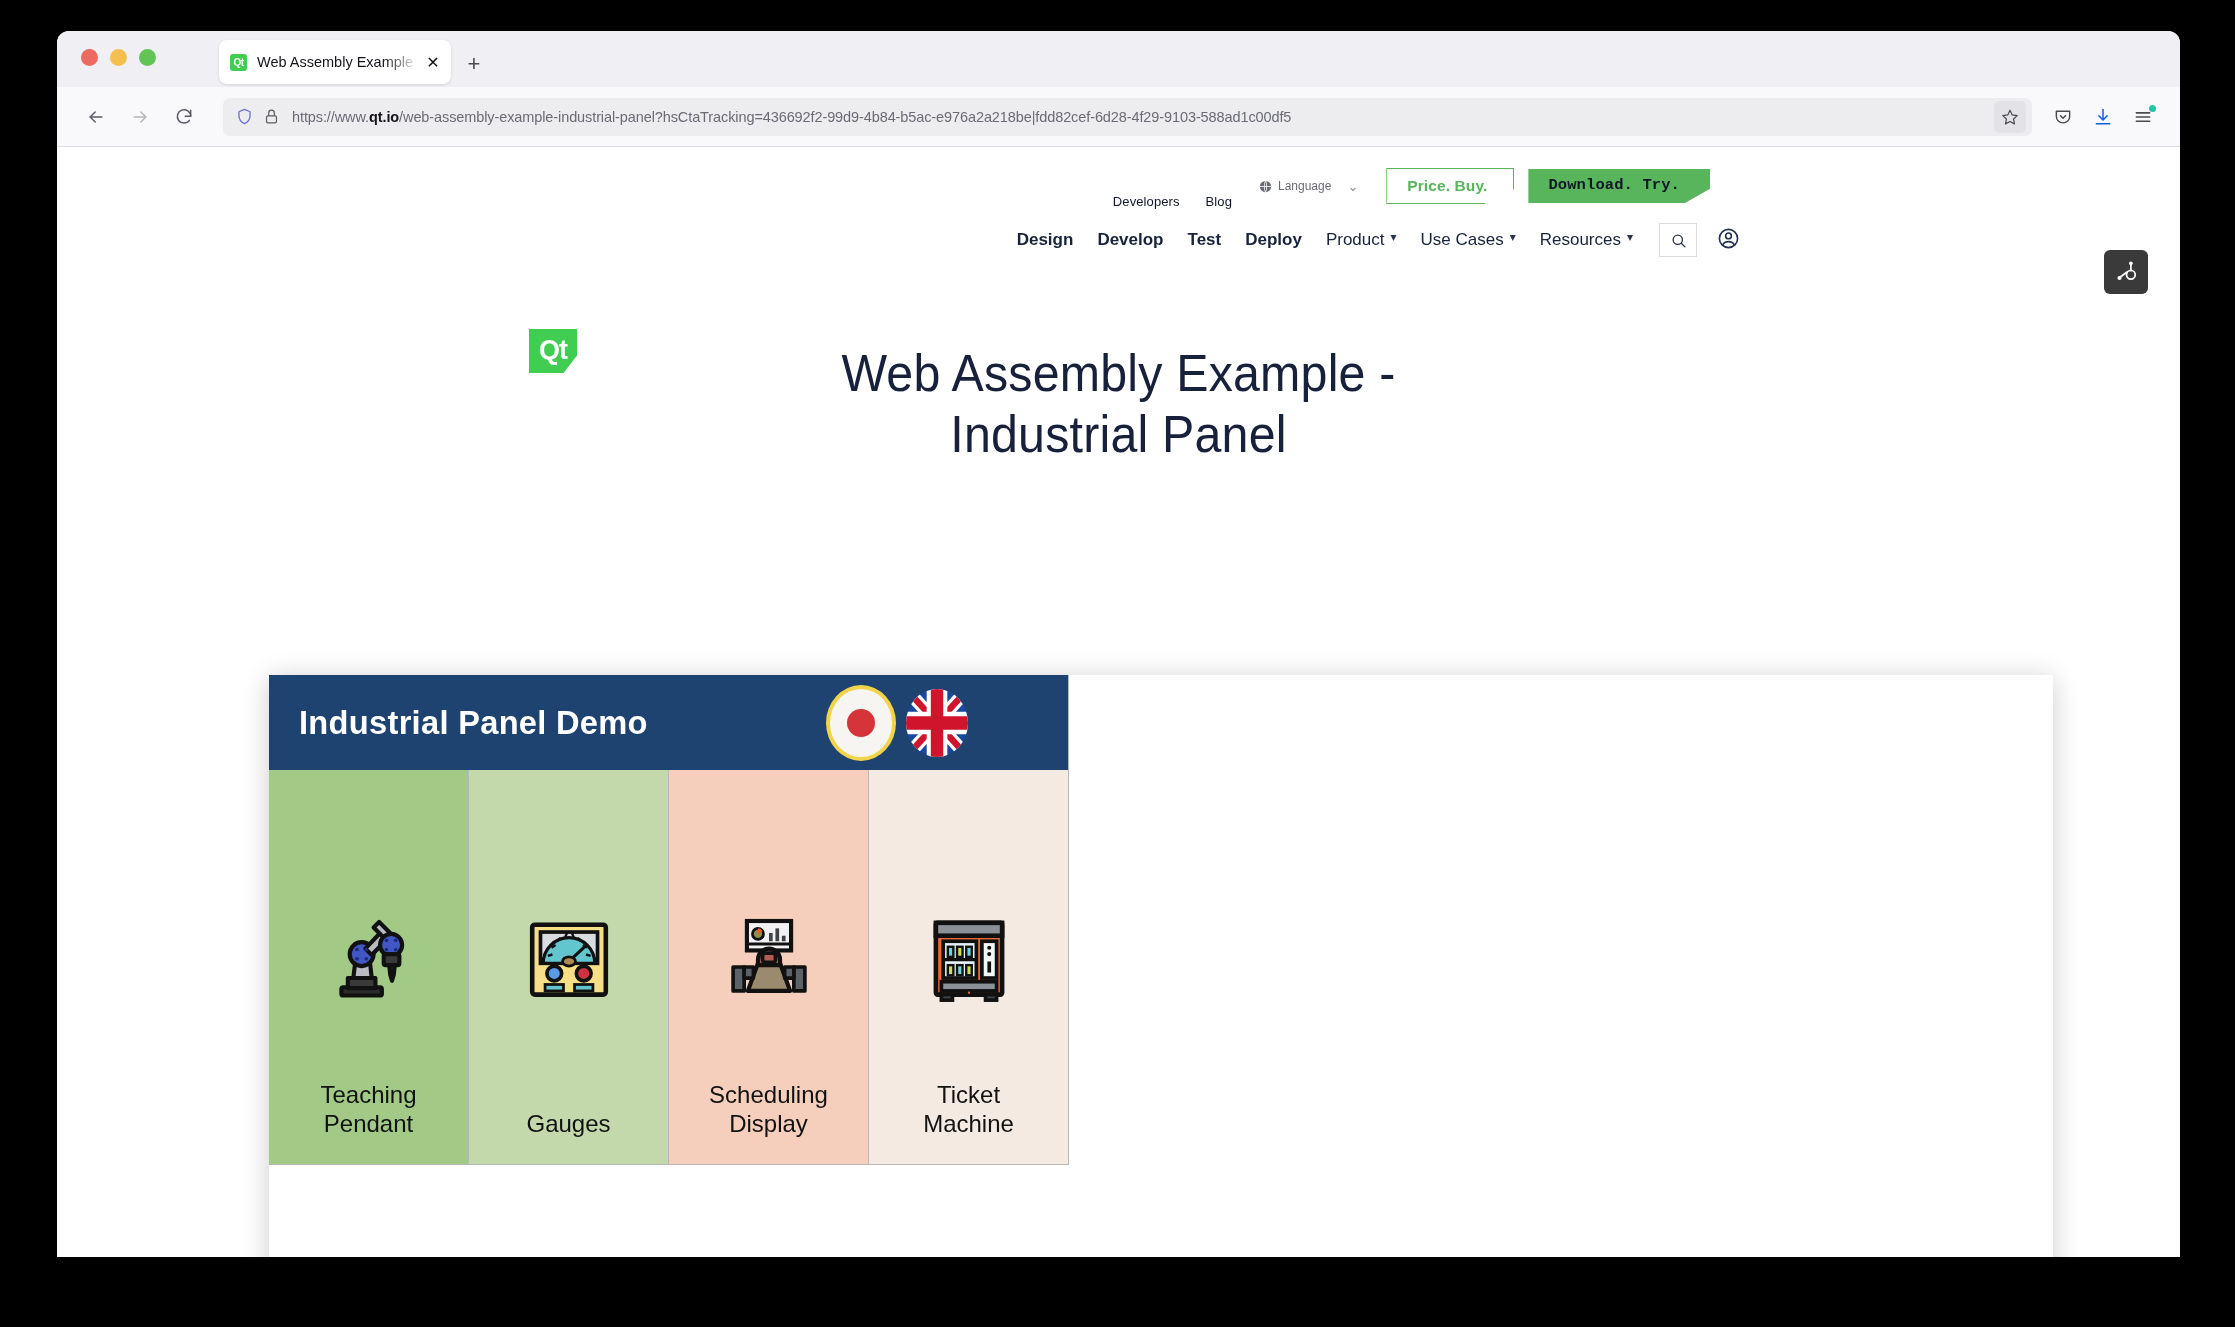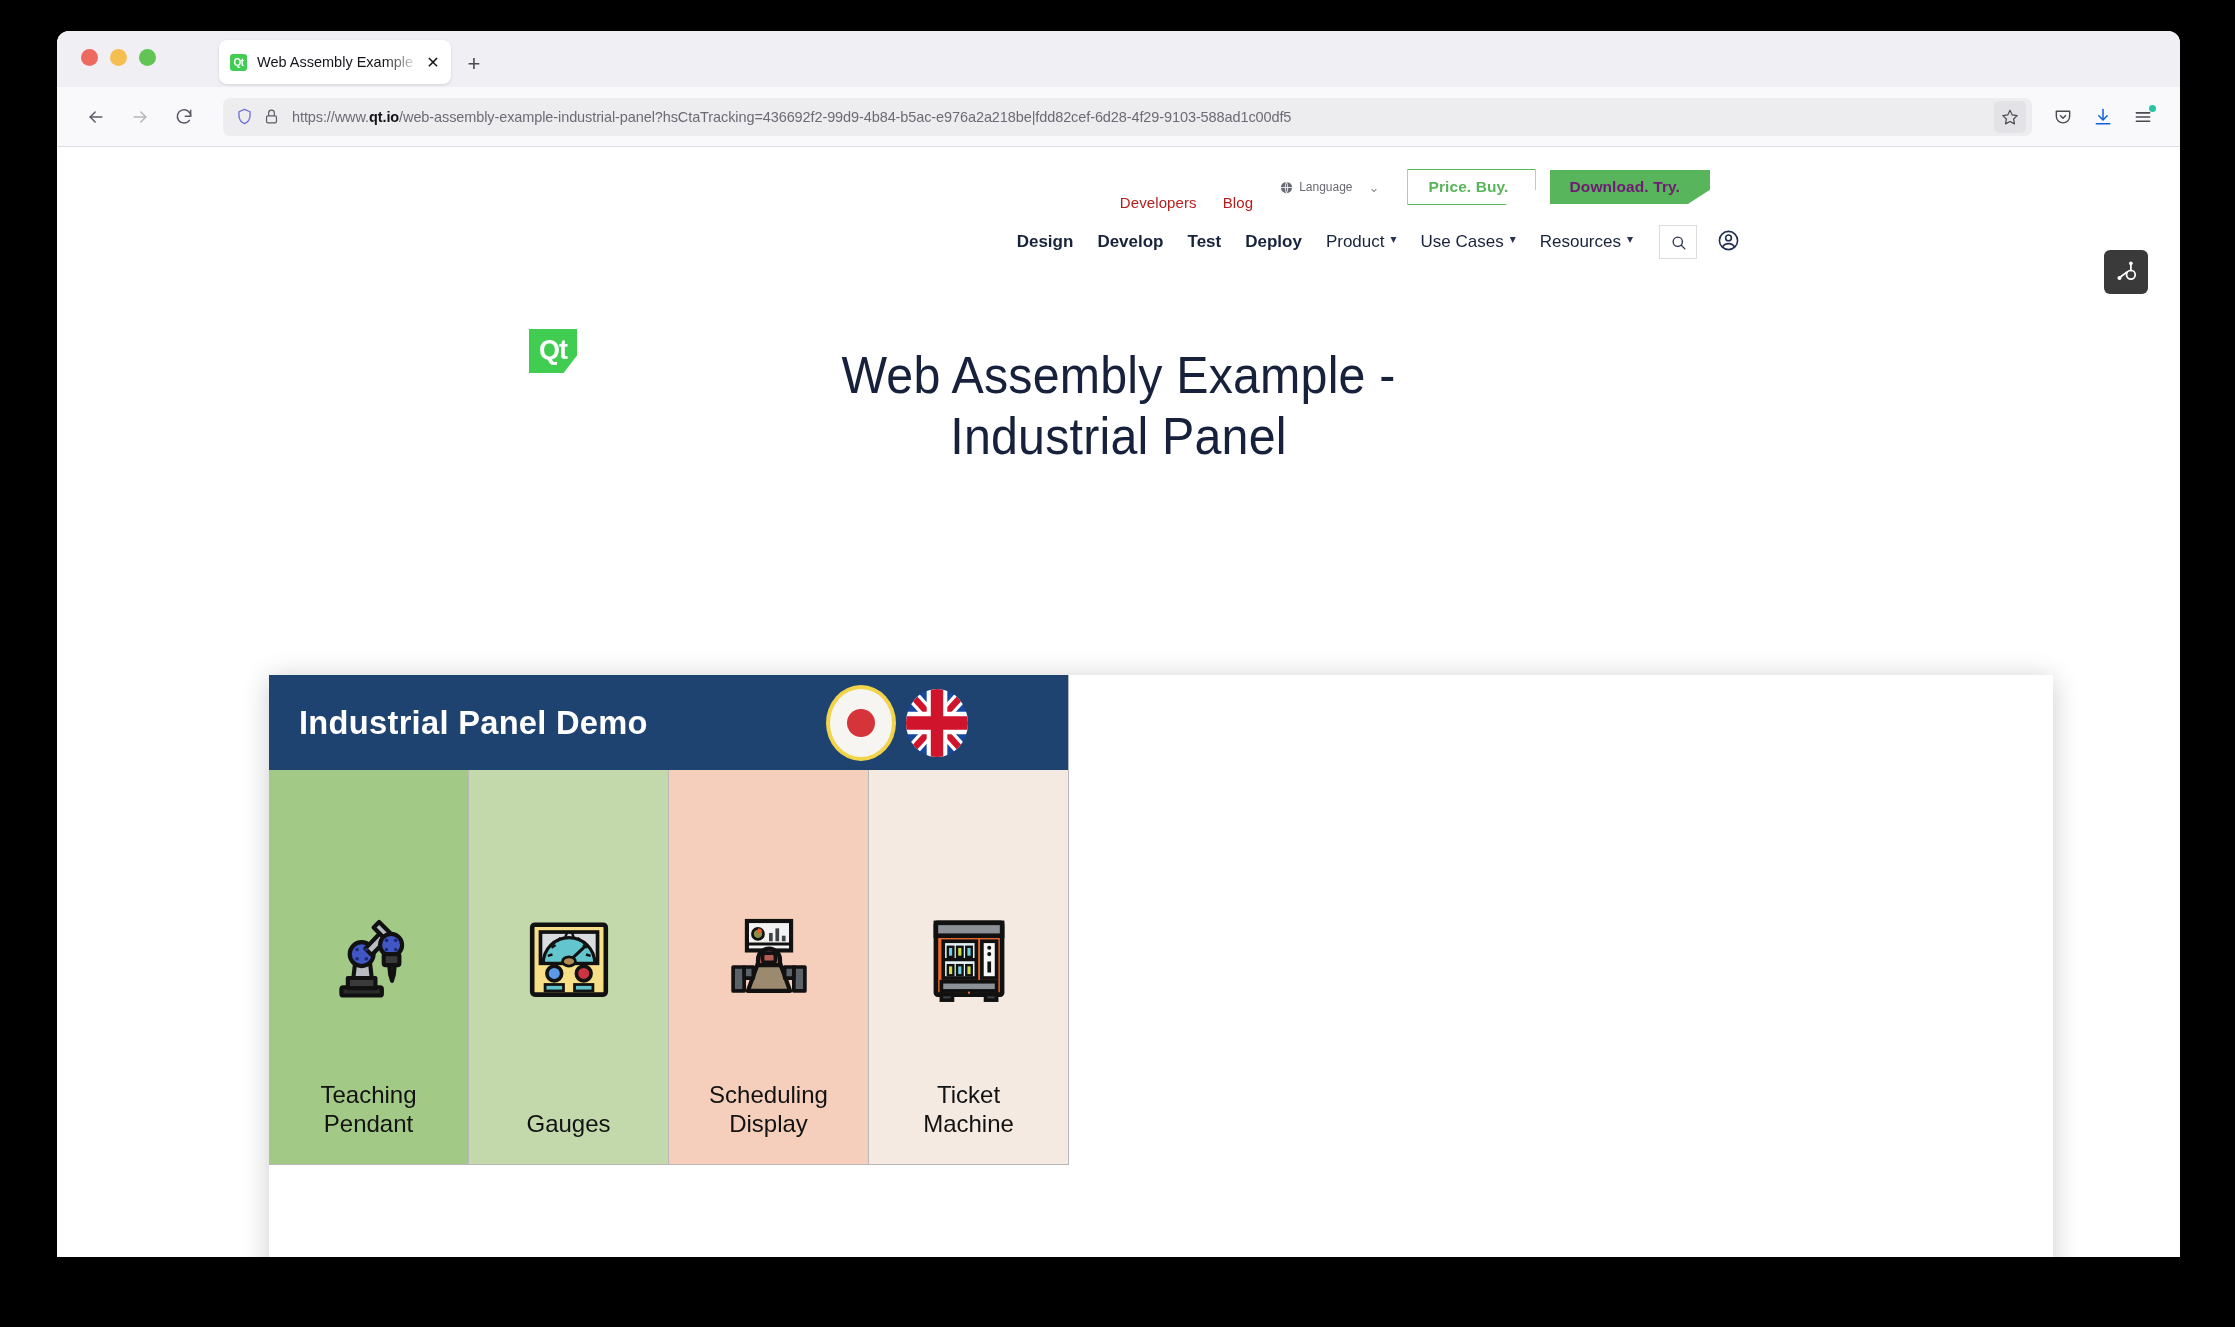--- a/index.html
+++ b/index.html
@@ -142,21 +142,21 @@
     overflow: hidden;
   }
 
   
   .site-top {
     display: flex; align-items: center; justify-content: flex-end;
     padding: 16px 470px 0 0;
     gap: 0;
   }
   .top-link {
-    font-size: 15px; color: #b91c1c;
+    font-size: 13px; color: #0f172a;
     margin-right: 26px;
     letter-spacing: .1px;
     margin-top: 31px;
   }
   .lang { display: flex; align-items: center; gap: 5px; color: #6a6a74; font-size: 12px;}
   .globe { width: 15px; height: 15px; }
   .chev-sm { margin: 0 28px 0 16px; color: #8a8a93; font-size: 13px; }
 
   .btn-price, .btn-download {
     font-size: 15.5px; font-weight: 700;
@@ -166,24 +166,25 @@
   }
   .btn-price {
     color: #58b55b;
     border: 1.5px solid #58b55b;
     background: #fff;
     margin-right: 14px;
     clip-path: polygon(0 0, 100% 0, 100% 58%, 76% 100%, 0 100%);
     padding-right: 26px;
   }
   .btn-download {
-    color: #701a75;
+    color: #0f172a;
     background: #58b55b;
     clip-path: polygon(0 0, 100% 0, 100% 58%, 86% 100%, 0 100%);
     padding-right: 30px;
+    font-family: Liberation Mono, monospace;
   }
 
   .site-main-nav {
     display: flex; align-items: center;
     padding: 14px 440px 0 0;
     justify-content: flex-end;
   }
   .qt-logo {
     position: absolute; left: 472px; top: 182px;
     width: 48px; height: 44px;

